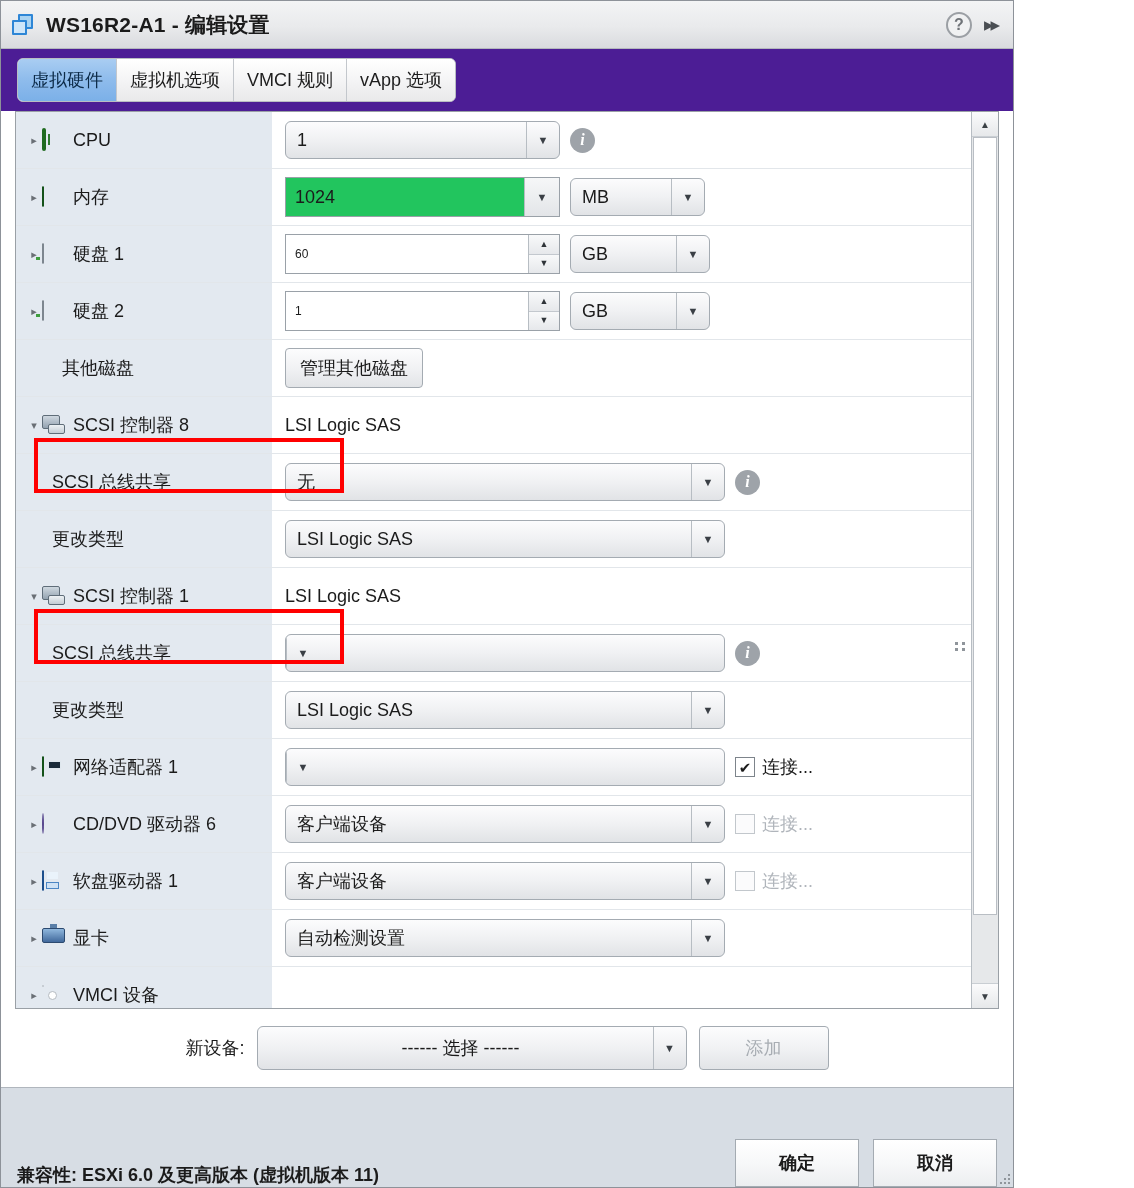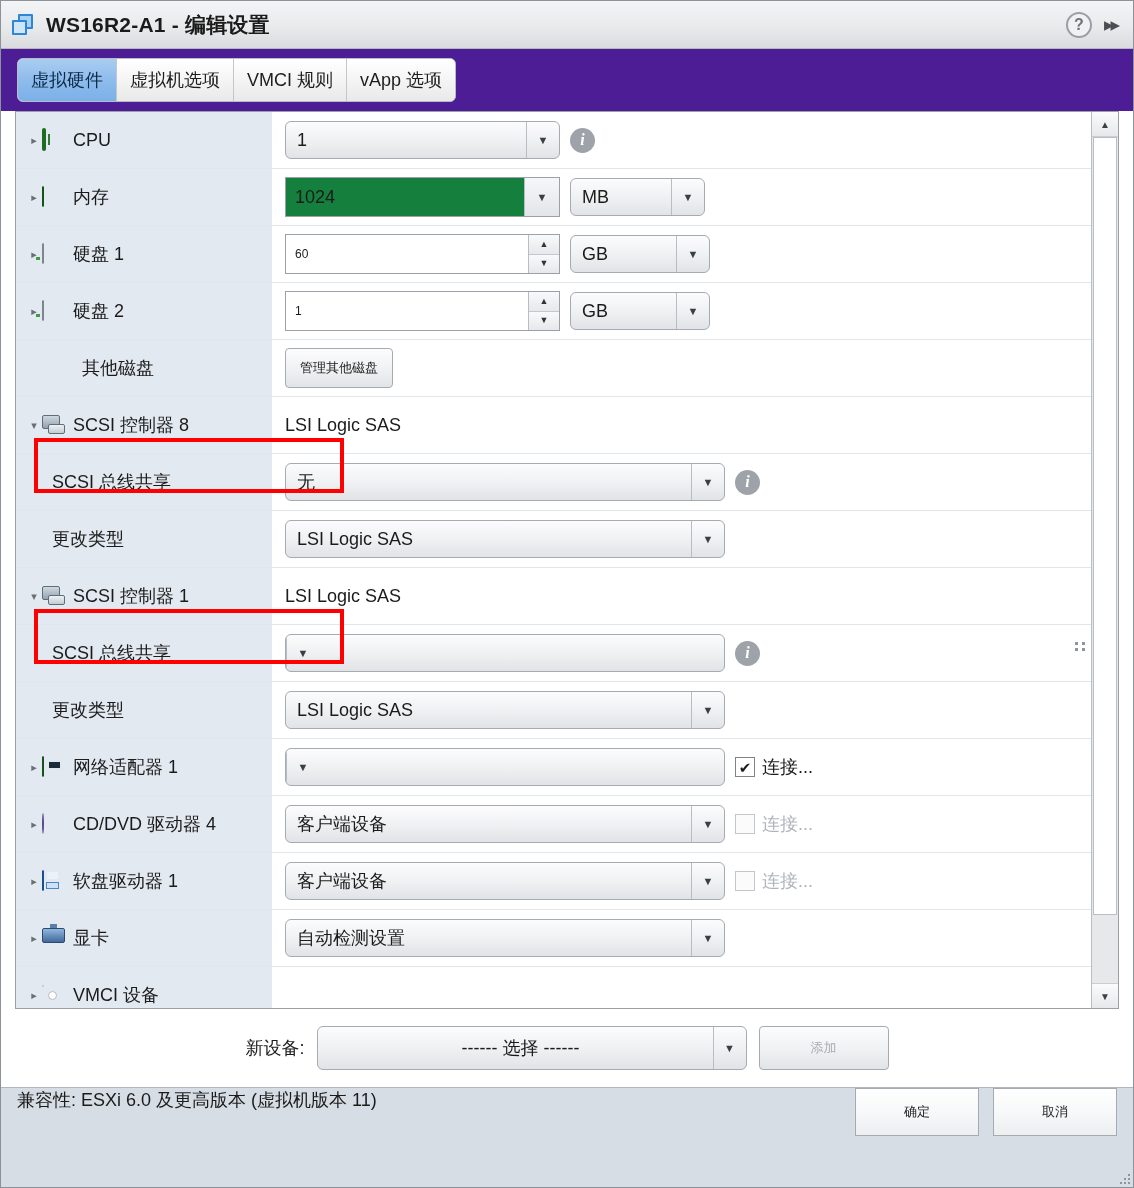--- a/index.html
+++ b/index.html
@@ -10,21 +10,21 @@
   body {
     width: 1134px;
     height: 1188px;
     font-family: "Liberation Sans", "DejaVu Sans", sans-serif;
     font-size: 17px;
     color: #1f1f1f;
     overflow: hidden;
   }
   .window {
     position: relative;
-    width: 1134px;
+    width: 1014px;
     height: 1188px;
     box-sizing: border-box;
     background: #ffffff;
     border: 1px solid #8d9299;
     display: flex;
     flex-direction: column;
   }
 
   
   .titlebar {
@@ -385,21 +385,21 @@
     color: #3a3f45;
     font-size: 11px;
   }
   .combo.center .val { justify-content: center; padding-right: 0; }
 
   .textcombo {
     height: 40px;
     display: inline-flex;
     align-items: stretch;
     border: 1px solid #9aa1a8;
-    background: #15803d;
+    background: #22c55e;
     box-sizing: border-box;
     cursor: text;
   }
   .textcombo .val {
     flex: 1;
     display: flex;
     align-items: center;
     padding-left: 9px;
     font-size: 18px;
     color: #1b1b1b;
@@ -451,21 +451,21 @@
 
   .btn {
     height: 40px;
     padding: 16px 14px;
     display: inline-flex;
     align-items: center;
     justify-content: center;
     border: 1px solid #a4abb2;
     border-radius: 4px;
     background: linear-gradient(to bottom, #fcfcfd 0%, #f1f2f4 50%, #e2e4e7 100%);
-    font-size: 13px;
+    font-size: 18px;
     color: #1b1b1b;
     white-space: nowrap;
     cursor: default;
     box-sizing: border-box;
   }
   .btn.disabled { color: #a8adb3; }
 
   .info-icon {
     width: 25px; height: 25px; min-width: 25px;
     border-radius: 50%;
@@ -578,24 +578,25 @@
     font-size: 18px;
     color: #1b1b1b;
   }
 
   
   .footer {
     flex: 1;
     background: #d7dde4;
     border-top: 1px solid #b0b6bd;
     display: flex;
-    align-items: flex-start;
+    align-items: flex-end;
     padding: 0 16px;
     box-sizing: border-box;
     position: relative;
+    font-weight: bold;
   }
   .compat-text {
     font-size: 18px;
     color: #1b1b1b;
   }
   .footer-btns {
     margin-left: auto;
     display: flex;
     gap: 14px;
   }
@@ -716,21 +717,21 @@
           <div class="combo" style="width:140px">
             <span class="val">GB</span>
             <span class="arrow">▼</span>
           </div>
         </div>
       </div>
 
       <div class="row">
         <div class="cell-label">
           <span class="twisty spacer">▸</span>
-          <span class="row-label" style="margin-left:40px">其他磁盘</span>
+          <span class="row-label" style="margin-left:20px">其他磁盘</span>
         </div>
         <div class="cell-value">
           <div class="btn">管理其他磁盘</div>
         </div>
       </div>
 
       <div class="row">
         <div class="cell-label">
           <span class="twisty">▾</span>
           <span class="dev-icon"><span class="ic-scsi"></span></span>
@@ -815,21 +816,21 @@
             <span class="chk">✔</span>
             <span class="chk-label">连接...</span>
           </div>
         </div>
       </div>
 
       <div class="row">
         <div class="cell-label">
           <span class="twisty">▸</span>
           <span class="dev-icon"><span class="ic-cd"></span></span>
-          <span class="row-label">CD/DVD 驱动器 4</span>
+          <span class="row-label">CD/DVD 驱动器 6</span>
         </div>
         <div class="cell-value">
           <div class="combo" style="width:440px">
             <span class="val">客户端设备</span>
             <span class="arrow">▼</span>
           </div>
           <div class="chk-wrap">
             <span class="chk off"></span>
             <span class="chk-label muted">连接...</span>
           </div>

